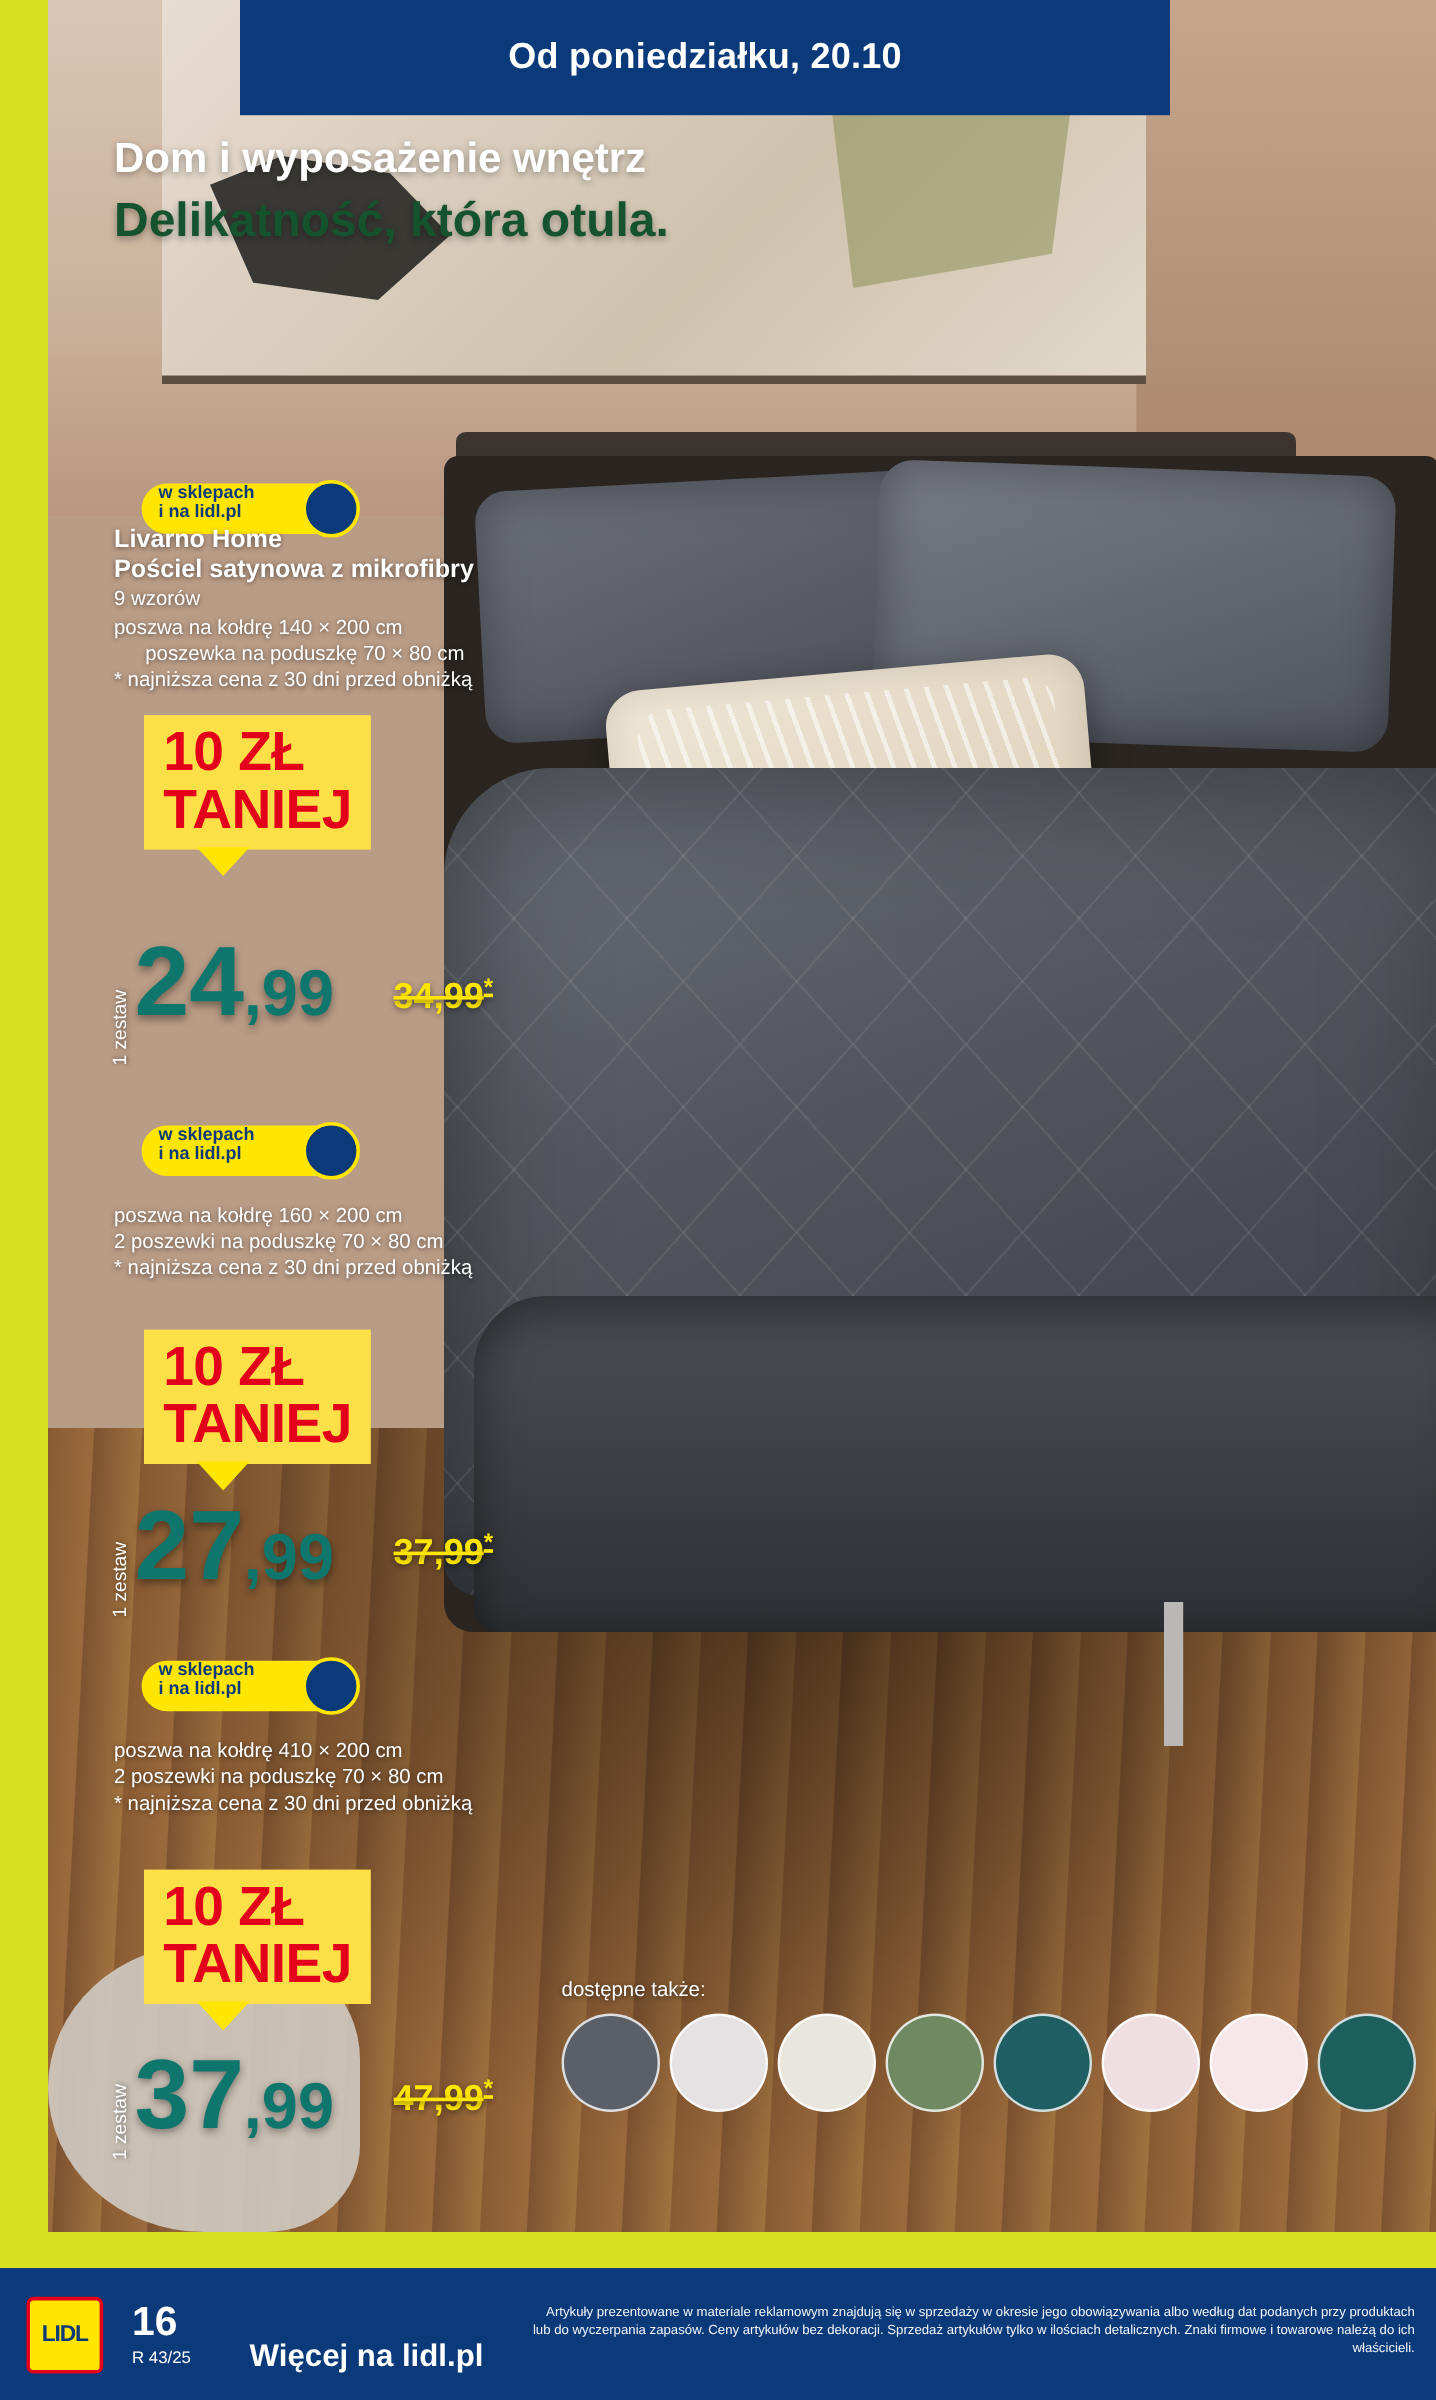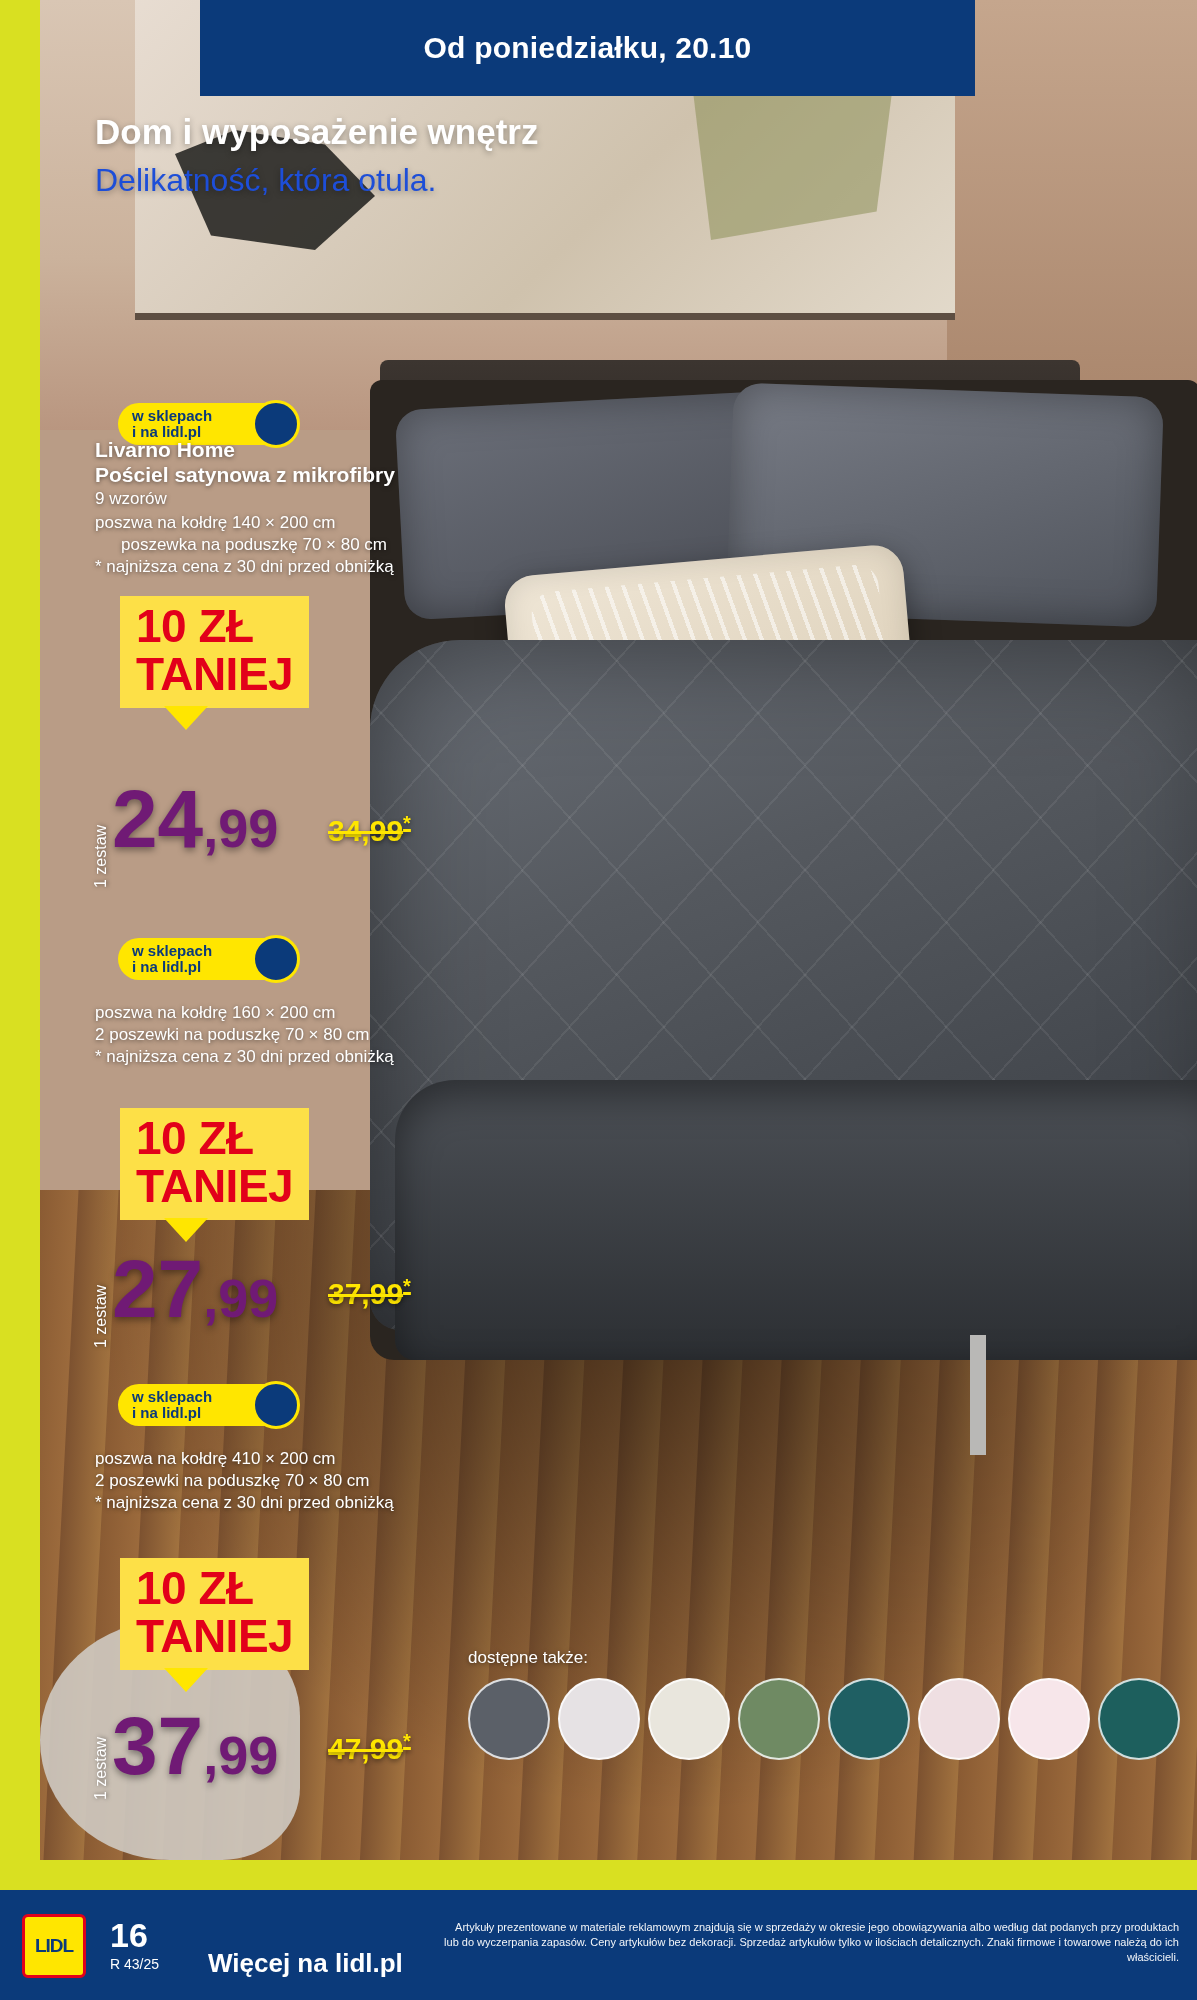--- a/index.html
+++ b/index.html
@@ -132,36 +132,36 @@
   }
 
   
   .h-cat {
     position:absolute; left: 95px; top: 112px;
     font-size: 35px; font-weight: 700; color:#ffffff;
     text-shadow: 0 2px 6px rgba(0,0,0,.35);
   }
   .h-sub {
     position:absolute; left: 95px; top: 162px;
-    font-size: 32px; font-weight: 400; color:#1d4ed8;
+    font-size: 40px; font-weight: 700; color:#14532d;
     text-shadow: 0 2px 6px rgba(0,0,0,.35);
   }
   .h-main {
     position:absolute; left: 95px; top: 212px;
     font-size: 62px; font-weight: 800; color:#ffe600;
     letter-spacing:-1px;
     text-shadow: 0 3px 8px rgba(0,0,0,.35);
   }
 
   
   .badge {
     position:absolute;
     width: 180px; height: 42px;
     background: #ffe600; border-radius: 21px;
-    display:flex; align-items:center;
+    display:flex; 
   }
   .badge .btxt {
     font-size: 15px; font-weight:700; color:#0b3a7a; line-height:16px;
     padding-left: 14px;
   }
   .badge .bdot {
     position:absolute; right: -2px; top: -3px;
     width: 48px; height: 48px; border-radius: 50%;
     background: #0b3a7a; border: 3px solid #ffe600;
   }
@@ -194,21 +194,21 @@
     letter-spacing:-0.5px;
   }
   .saver:after{
     content:""; position:absolute; left: 44px; bottom:-22px;
     border-left: 22px solid transparent;
     border-right: 22px solid transparent;
     border-top: 24px solid #ffe600;
   }
   .price {
     position:absolute;
-    color:#701a75; font-weight: 800; line-height: 1;
+    color:#0f766e; font-weight: 800; line-height: 1;
     text-shadow: 0 3px 7px rgba(0,0,0,.4);
   }
   .price .int { font-size: 82px; }
   .price .dec { font-size: 54px; }
   .oldprice {
     position:absolute; color:#ffe600; font-size: 30px; font-weight:700;
     text-decoration: line-through;
     text-shadow: 0 2px 5px rgba(0,0,0,.45);
   }
   .oldprice .star { text-decoration: none; font-size: 20px; vertical-align: super; }

